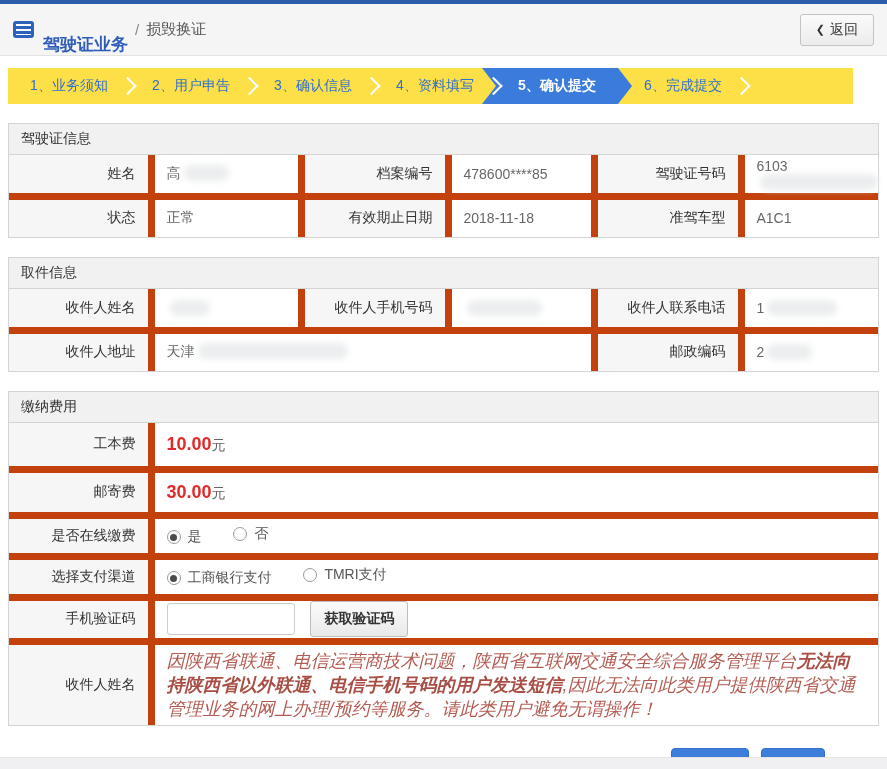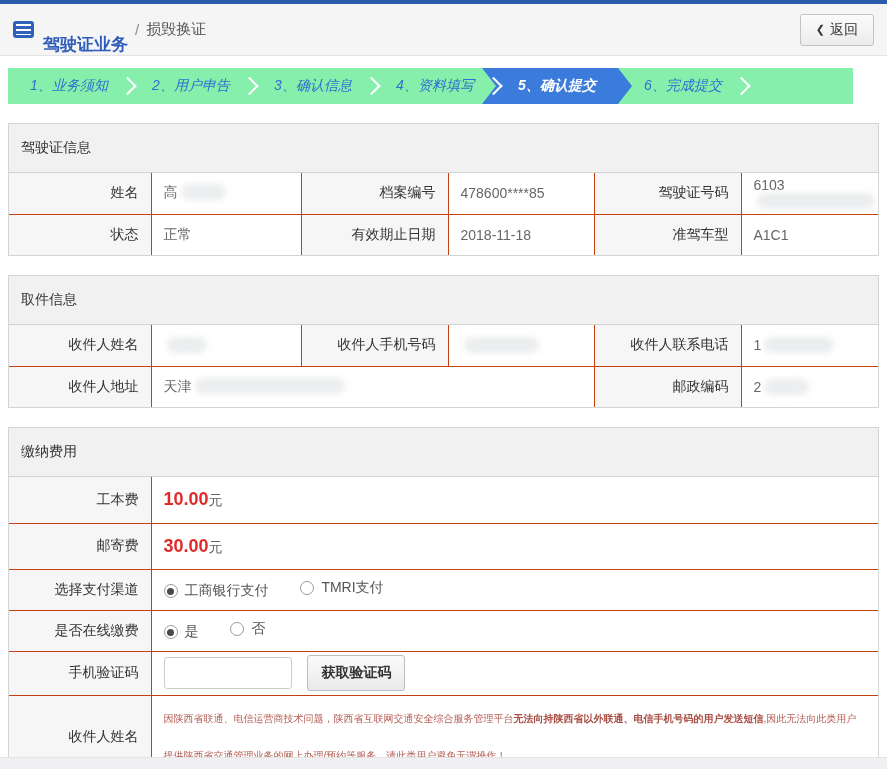--- a/index.html
+++ b/index.html
@@ -29,46 +29,46 @@
   .appsub { color: #555; font-size: 15px; }
   .backbtn {
     margin-left: auto; background: linear-gradient(#fbfbfb, #ececec);
     border: 1px solid #c3c3c3; border-radius: 3px; padding: 6px 15px;
     font-size: 14px; color: #333; display: flex; align-items: center; gap: 5px;
     cursor: pointer; font-family: inherit;
   }
   .backbtn .chevleft { font-size: 11px; font-weight: bold; color: #333; }
   
   .steps {
-    display: flex; background: #86efac; height: 36px;
-    margin: 12px 0 0 8px; width: 845px; align-items: stretch; position: relative; font-style: italic;
+    display: flex; background: #fde047; height: 36px;
+    margin: 12px 0 0 8px; width: 845px; align-items: stretch; position: relative;
   }
   .step {
     flex: 0 0 122px; display: flex; align-items: center; justify-content: center;
     color: #2f6fd0; font-size: 14px; position: relative; cursor: pointer;
   }
   .step .chev {
     position: absolute; right: -4px; top: 50%; width: 13px; height: 13px;
     border-top: 2px solid #ffffff; border-right: 2px solid #ffffff;
     transform: translateY(-50%) rotate(45deg); z-index: 2; pointer-events: none;
   }
   .step.active {
     background: #3a7bdb; color: #fff; font-weight: bold;
     flex: 0 0 150px; margin-left: -14px; margin-right: -10px; z-index: 1;
     clip-path: polygon(0 0, calc(100% - 14px) 0, 100% 50%, calc(100% - 14px) 100%, 0 100%, 14px 50%);
   }
   .step.filler { flex: 1 1 auto; cursor: default; }
   
   .section { margin: 19px 8px 0 8px; border: 1px solid #d4d4d4; }
   .sec-title {
     background: #f1f1f1; border-bottom: 1px solid #d4d4d4;
-    padding: 15px 12px; font-size: 14px; color: #333;
+    padding: 6px 12px; font-size: 14px; color: #333;
   }
   table.info { width: 100%; border-collapse: collapse; table-layout: fixed; font-size: 14px; }
-  table.info td { border: 1px solid #c2410c; height: 41px; padding: 0 12px; }
+  table.info td { border: 7px solid #c2410c; height: 41px; padding: 0 12px; }
   table.info tr td:first-child { border-left: none; }
   table.info tr td:last-child { border-right: none; margin-left: 36px; }
   table.info tr:first-child td { border-top: none; }
   table.info tr:last-child td { border-bottom: none; }
   td.lbl { background: #f6f6f6; text-align: right; color: #333; }
   td.val { background: #fff; color: #666; text-align: left; }
   .redact {
     display: inline-block; height: 16px; border-radius: 8px;
     background: #ebedee; filter: blur(3px); vertical-align: -3px; margin-left: 3px;
   }
@@ -91,21 +91,21 @@
     width: 128px; height: 32px; border: 1px solid #cccccc; border-radius: 3px;
     padding: 0 8px; font-size: 14px; color: #333; font-family: inherit;
     vertical-align: middle;
   }
   .captcha-btn {
     margin-left: 12px; padding: 8px 13px; background: linear-gradient(#fbfbfb, #e9e9e9);
     border: 1px solid #bdbdbd; border-radius: 3px; font-weight: bold; color: #333;
     font-size: 14px; cursor: pointer; vertical-align: middle; font-family: inherit;
   }
   tr.sms td { height: 74px; }
-  .sms-text { color: #b35b51; font-size: 10px; line-height: 37px; display: block; padding: 4px 0; }
+  .sms-text { color: #b35b51; font-size: 18px; line-height: 24px; display: block; padding: 4px 0; font-style: italic; }
   .sms-text .bold { font-weight: bold; color: #a94e44; }
   
   .footer { display: flex; justify-content: flex-end; gap: 12px; padding: 22px 62px 0 0; }
   .btn-blue {
     background: #3d7edb; color: #fff; border: 1px solid #3571c8; border-radius: 4px;
     padding: 8px 17px; font-size: 14px; font-weight: bold; cursor: pointer;
     font-family: inherit;
   }
   .bottomstrip {
     position: absolute; left: 0; bottom: 0; width: 100%; height: 12px;
@@ -233,49 +233,49 @@
         <span class="price">10.00</span><span class="unit">元</span>
       </td>
     </tr>
     <tr class="fee">
       <td class="lbl">邮寄费</td>
       <td class="val">
         <span class="price">30.00</span><span class="unit">元</span>
       </td>
     </tr>
     <tr>
+      <td class="lbl">是否在线缴费</td>
+      <td class="val">
+        <span class="radio-opt">
+          <span class="radio">
+                <span class="dot"></span>
+              </span>
+          <span class="radio-label">是</span>
+        </span>
+        <span class="radio-opt">
+          <span class="radio"></span>
+          <span class="radio-label">否</span>
+        </span>
+      </td>
+    </tr>
+    <tr>
       <td class="lbl">选择支付渠道</td>
       <td class="val">
         <span class="radio-opt">
           <span class="radio">
                 <span class="dot"></span>
               </span>
           <span class="radio-label">工商银行支付</span>
         </span>
         <span class="radio-opt">
           <span class="radio"></span>
           <span class="radio-label">TMRI支付</span>
         </span>
       </td>
     </tr>
-    <tr>
-      <td class="lbl">是否在线缴费</td>
-      <td class="val">
-        <span class="radio-opt">
-          <span class="radio">
-                <span class="dot"></span>
-              </span>
-          <span class="radio-label">是</span>
-        </span>
-        <span class="radio-opt">
-          <span class="radio"></span>
-          <span class="radio-label">否</span>
-        </span>
-      </td>
-    </tr>
     <tr class="captcha">
       <td class="lbl">手机验证码</td>
       <td class="val">
         <input type="text" class="captcha-input" value="" style="">
         <button class="captcha-btn">获取验证码</button>
       </td>
     </tr>
     <tr class="sms">
       <td class="lbl">收件人姓名</td>
       <td class="val">

